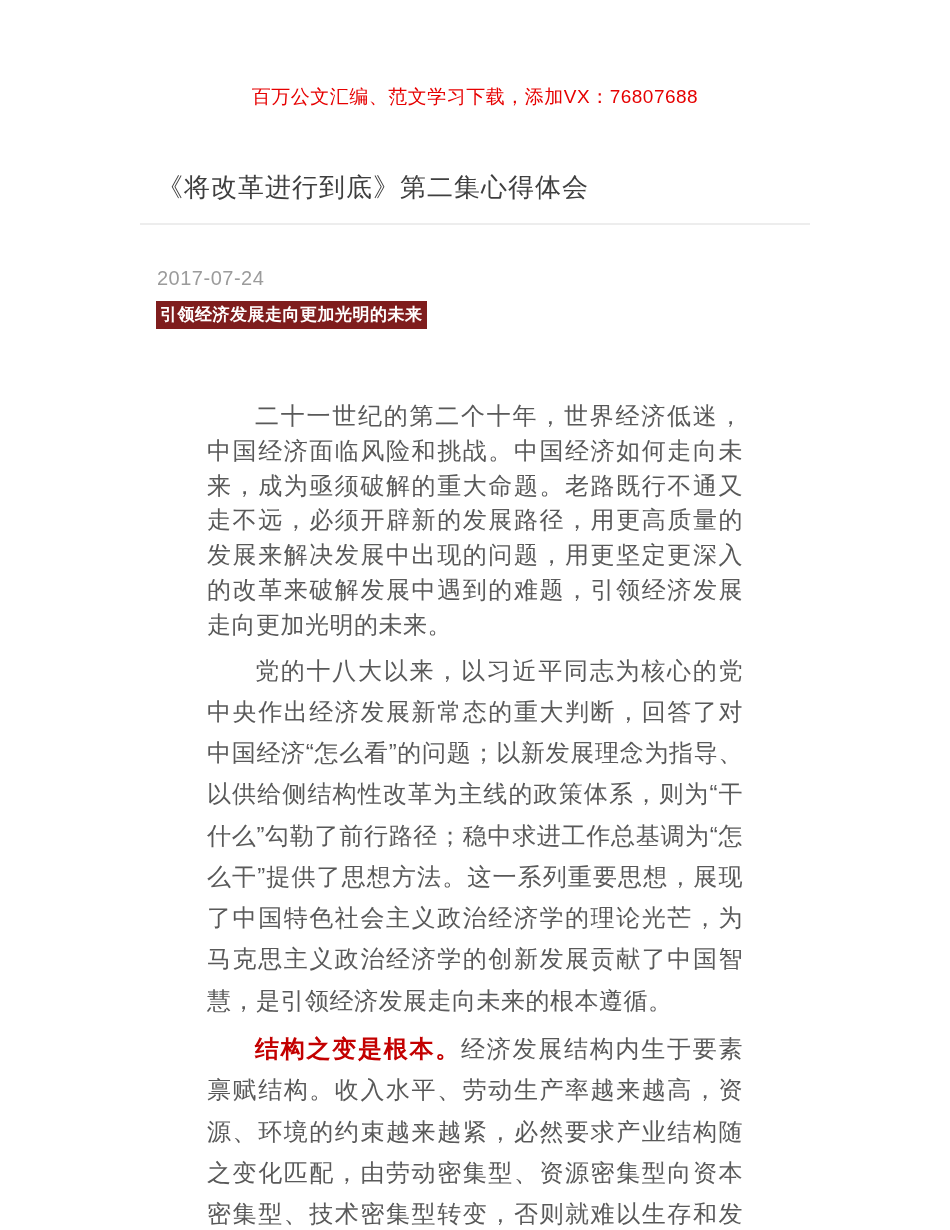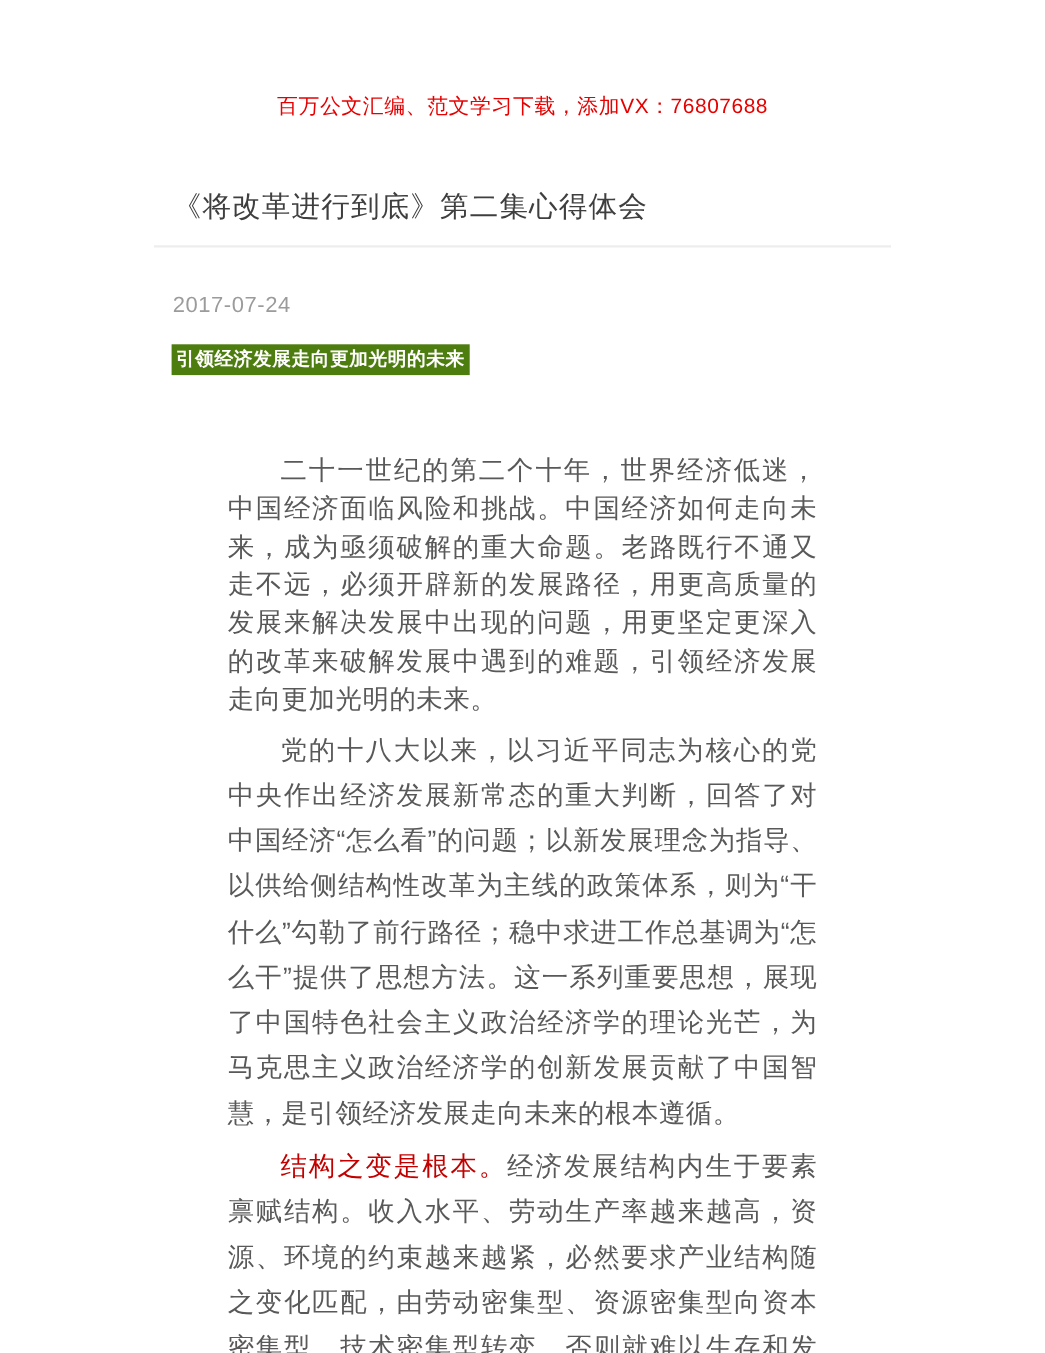--- a/index.html
+++ b/index.html
@@ -42,46 +42,45 @@
     margin: 42px 0 0 17px;
     font-size: 20px;
     color: #9b9b9b;
     letter-spacing: 0.5px;
   }
   .subtitle-wrap {
     margin: 11px 0 0 16px;
   }
   .subtitle-highlight {
     display: inline-block;
-    background: #4d7c0f;
+    background: #7f1d1d;
     color: #ffffff;
     font-size: 17px;
     font-weight: bold;
     padding: 2px 4px 3px 4px;
     letter-spacing: 0.5px;
-    margin-top: 12px;
   }
   .article-body {
     padding: 0 67px;
     margin-top: 70px;
     font-size: 24px;
     color: #595959;
     text-align: justify;
     letter-spacing: 0.5px;
   }
   .article-body p {
     margin: 0 0 7px 0;
     text-indent: 2em;
   }
   .para-1 { line-height: 1.45; }
   .para-2 { line-height: 1.72; }
   .para-3 { line-height: 1.72; }
   .para-lead {
     color: #c30000;
-    font-weight: normal;
+    font-weight: bold;
   }
 </style>
 </head>
 <body>
 
 <div class="page">
 
   <div class="promo-banner">百万公文汇编、范文学习下载，添加VX：76807688</div>
 
   <div class="article">

